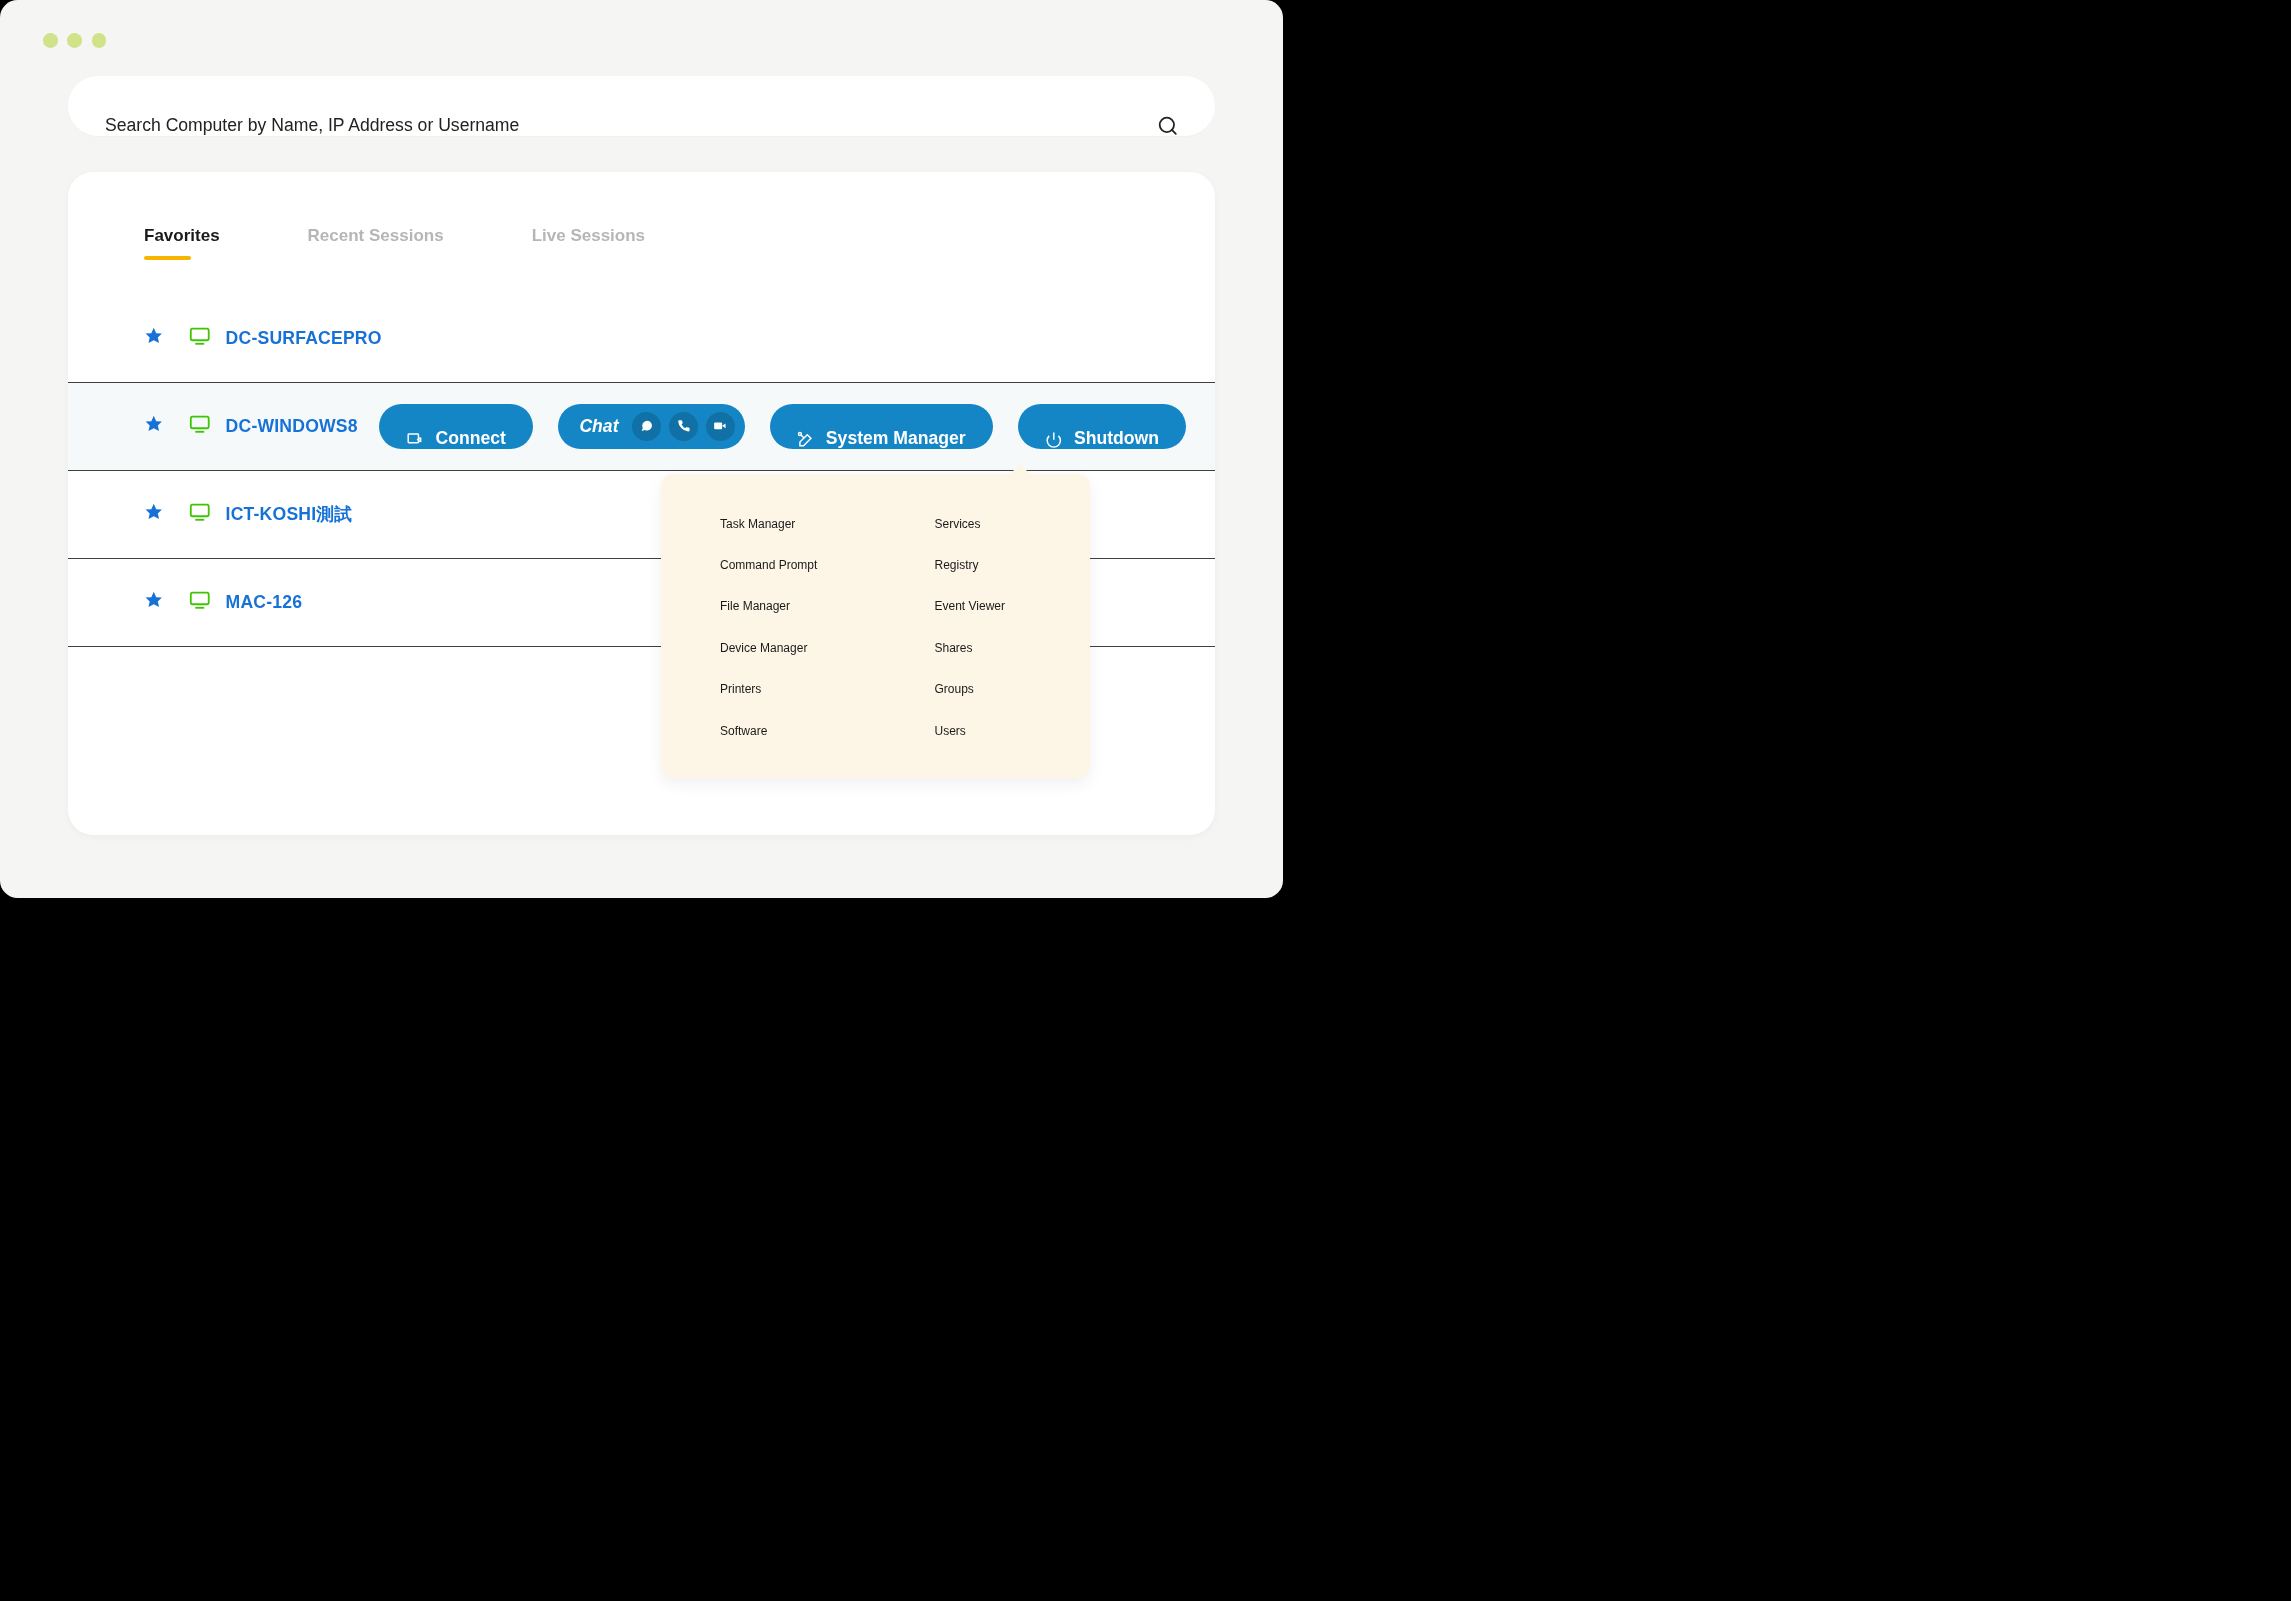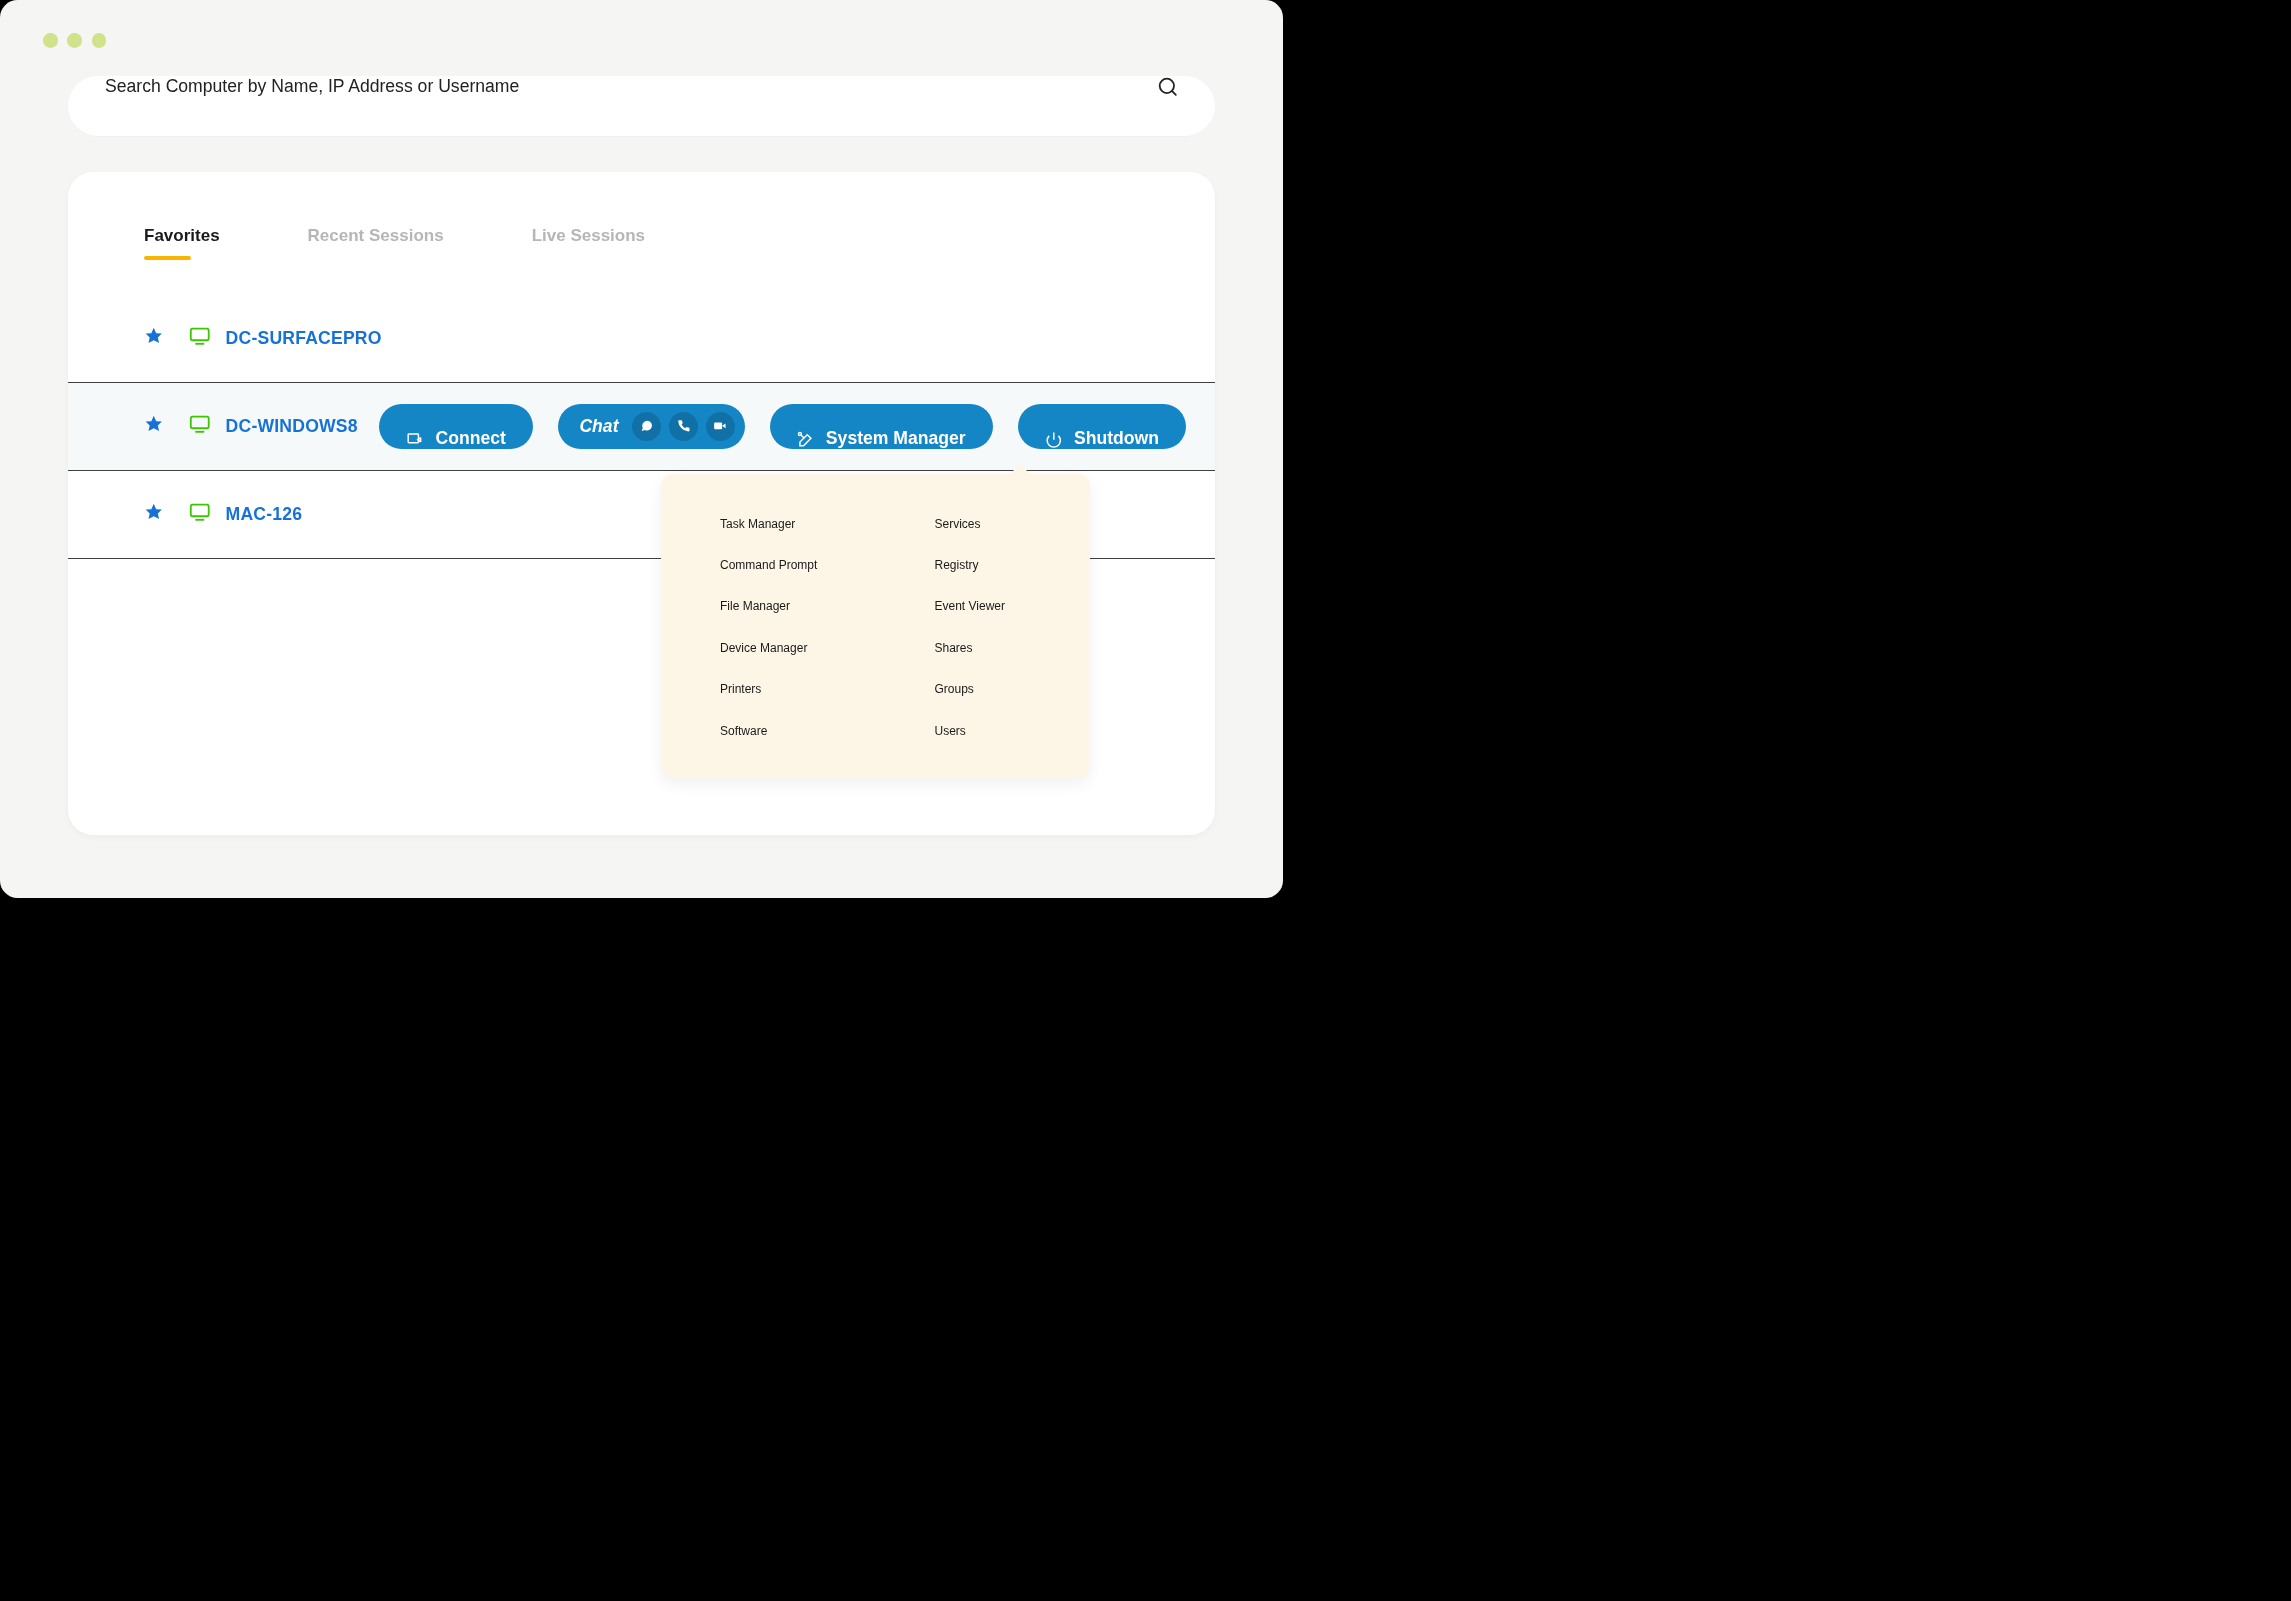--- a/index.html
+++ b/index.html
@@ -33,21 +33,21 @@
 }
 .searchbar {
   position: absolute;
   top: 76px;
   left: 68px;
   right: 68px;
   height: 60px;
   background: #fff;
   border-radius: 47px;
   display: flex;
-  align-items: flex-start;
+  align-items: flex-end;
   padding: 0 37px;
   box-shadow: 0 1px 0 rgba(0,0,0,0.02);
 }
 .searchbar input {
   flex: 1;
   border: 0;
   outline: 0;
   font-size: 17.6px;
   color: #333;
   background: transparent;
@@ -269,20 +269,34 @@
             <svg width="17.6" height="17.6" viewBox="0 0 24 24" fill="none" stroke="#fff" stroke-width="2">
                 <path d="M18.36 6.64a9 9 0 1 1-12.73 0"></path>
                 <line x1="12" y1="2" x2="12" y2="12"></line>
               </svg>
             <span>Shutdown</span>
           </div>
         </div>
       </div>
 
 
+      <div class="row">
+        <span class="star">
+          <svg width="19.5" height="19.5" viewBox="0 0 24 24" fill="#1672d6">
+              <polygon points="12 2 15 9 22 9.3 17 14 18.5 21 12 17.5 5.5 21 7 14 2 9.3 9 9"></polygon>
+            </svg>
+        </span>
+        <span class="monitor">
+          <svg width="21.5" height="21.5" viewBox="0 0 24 24" fill="none" stroke="#3cc600" stroke-width="2">
+              <rect x="2" y="4" width="20" height="13" rx="2"></rect>
+              <line x1="7" y1="21" x2="17" y2="21"></line>
+            </svg>
+        </span>
+        <span class="hostname">ICT-KOSHI測試</span>
+      </div>
 
       <div class="row">
         <span class="star">
           <svg width="19.5" height="19.5" viewBox="0 0 24 24" fill="#1672d6">
               <polygon points="12 2 15 9 22 9.3 17 14 18.5 21 12 17.5 5.5 21 7 14 2 9.3 9 9"></polygon>
             </svg>
         </span>
         <span class="monitor">
           <svg width="21.5" height="21.5" viewBox="0 0 24 24" fill="none" stroke="#3cc600" stroke-width="2">
               <rect x="2" y="4" width="20" height="13" rx="2"></rect>

